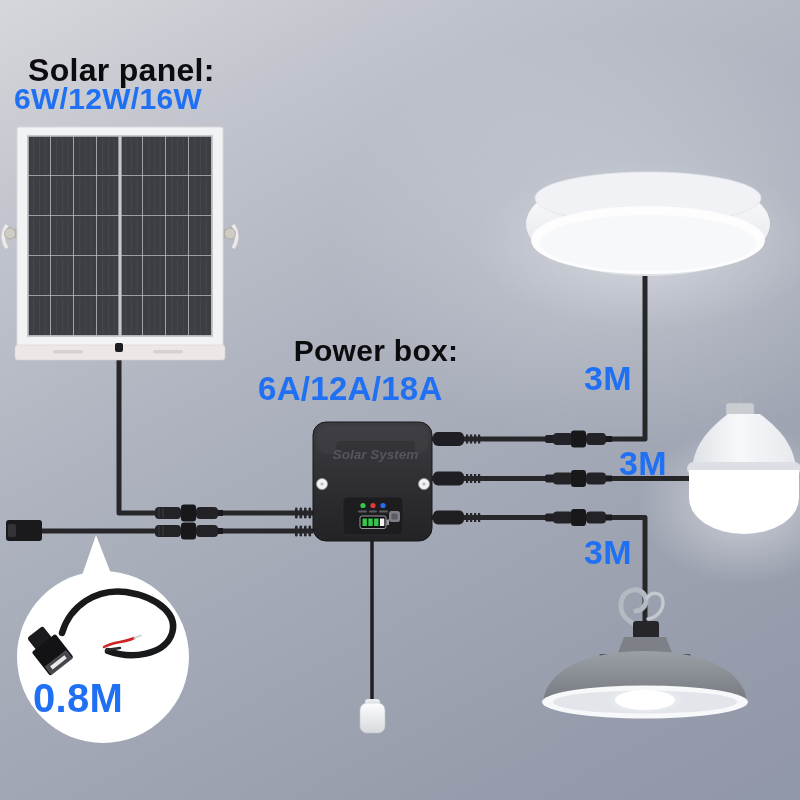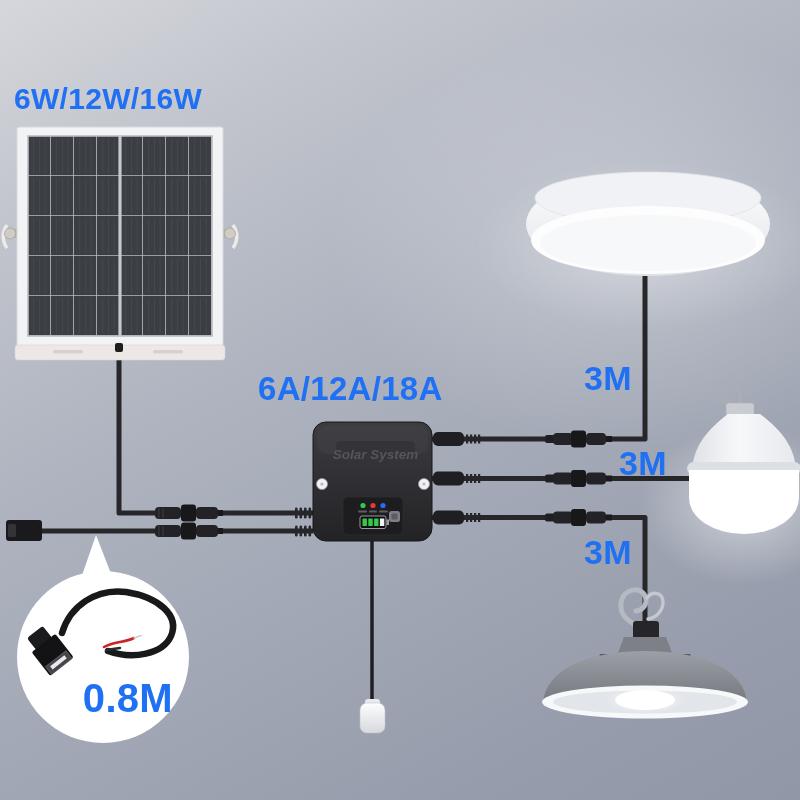--- a/index.html
+++ b/index.html
@@ -14,21 +14,21 @@
   .lbl{position:absolute;font-weight:800;line-height:1;white-space:nowrap;letter-spacing:.3px;}
   .lbl-black{color:#0c0c0e;}
   .lbl-blue{color:#2070f4;}
   .solar-heading{left:28px;top:54px;font-size:32px;}
   .solar-spec{left:14px;top:84px;font-size:30px;}
   .power-heading{left:266px;top:336px;width:220px;text-align:center;font-size:30px;}
   .power-spec{left:258px;top:372px;width:236px;text-align:left;font-size:33px;}
   .len1{left:584px;top:361px;font-size:34px;}
   .len2{left:619px;top:446px;font-size:34px;}
   .len3{left:584px;top:535px;font-size:34px;}
-  .len-usb{left:33px;top:678px;width:140px;text-align:right;font-size:40px;}
+  .len-usb{left:33px;top:678px;width:140px;text-align:left;font-size:40px;}
   .devtext{font-style:italic;font-weight:bold;font-size:13.5px;fill:#55555e;}
 </style>
 </head>
 <body>
 
 <div class="stage">
 
 <svg width="800" height="800" viewBox="0 0 800 800">
   <defs>
     <radialGradient id="glow">
@@ -252,20 +252,22 @@
     <path d="M134,638 L141,635.5" stroke="#c8ccd2" stroke-width="1.6" stroke-linecap="round"></path>
     <g transform="translate(52,654) rotate(-38)">
       <rect x="-10" y="-28" width="20" height="16" rx="3" fill="#1b1b1e"></rect>
       <rect x="-15" y="-14" width="30" height="30" rx="2" fill="#131315"></rect>
       <rect x="-13" y="6" width="26" height="10" fill="#45454c" stroke="#67676e" stroke-width=".7"></rect>
       <rect x="-9" y="8.5" width="18" height="4" fill="#e9e9ec"></rect>
     </g>
   </g>
 </svg>
 
+<div class="lbl lbl-black solar-heading">Solar panel:</div>
 <div class="lbl lbl-blue solar-spec">6W/12W/16W</div>
+<div class="lbl lbl-black power-heading">Power box:</div>
 <div class="lbl lbl-blue power-spec">6A/12A/18A</div>
 <div class="lbl lbl-blue len1">3M</div>
 <div class="lbl lbl-blue len2">3M</div>
 <div class="lbl lbl-blue len3">3M</div>
 <div class="lbl lbl-blue len-usb">0.8M</div>
 
 </div>
 
 </body></html>

